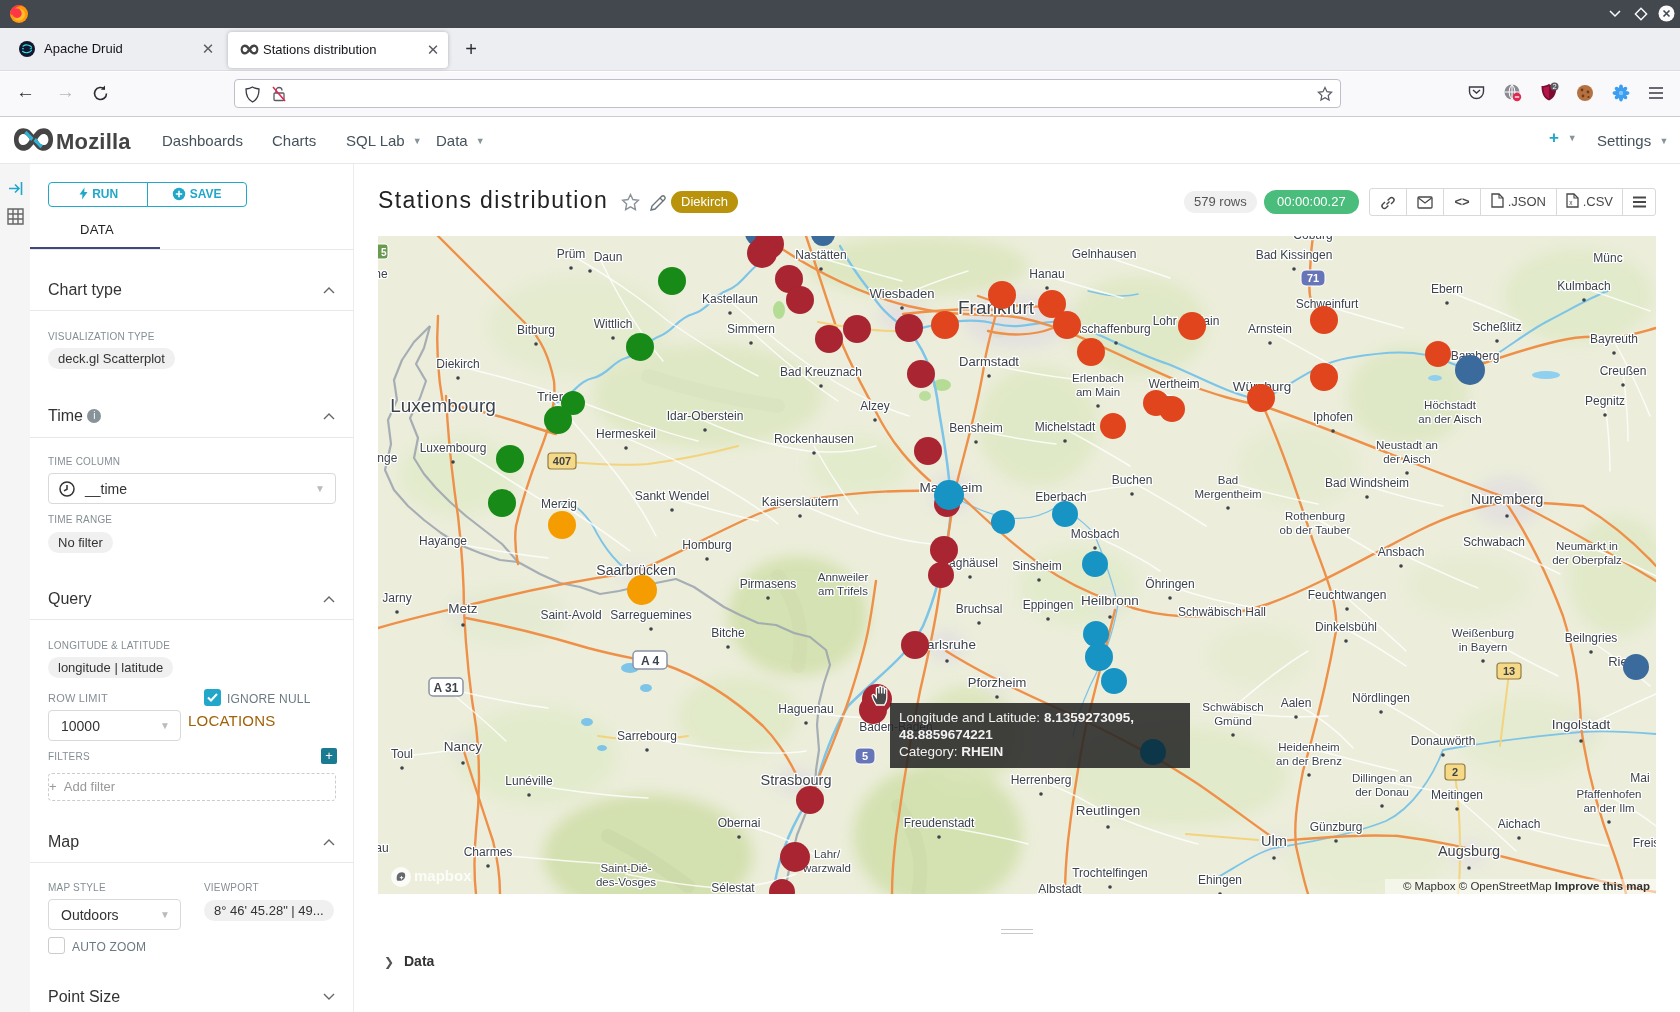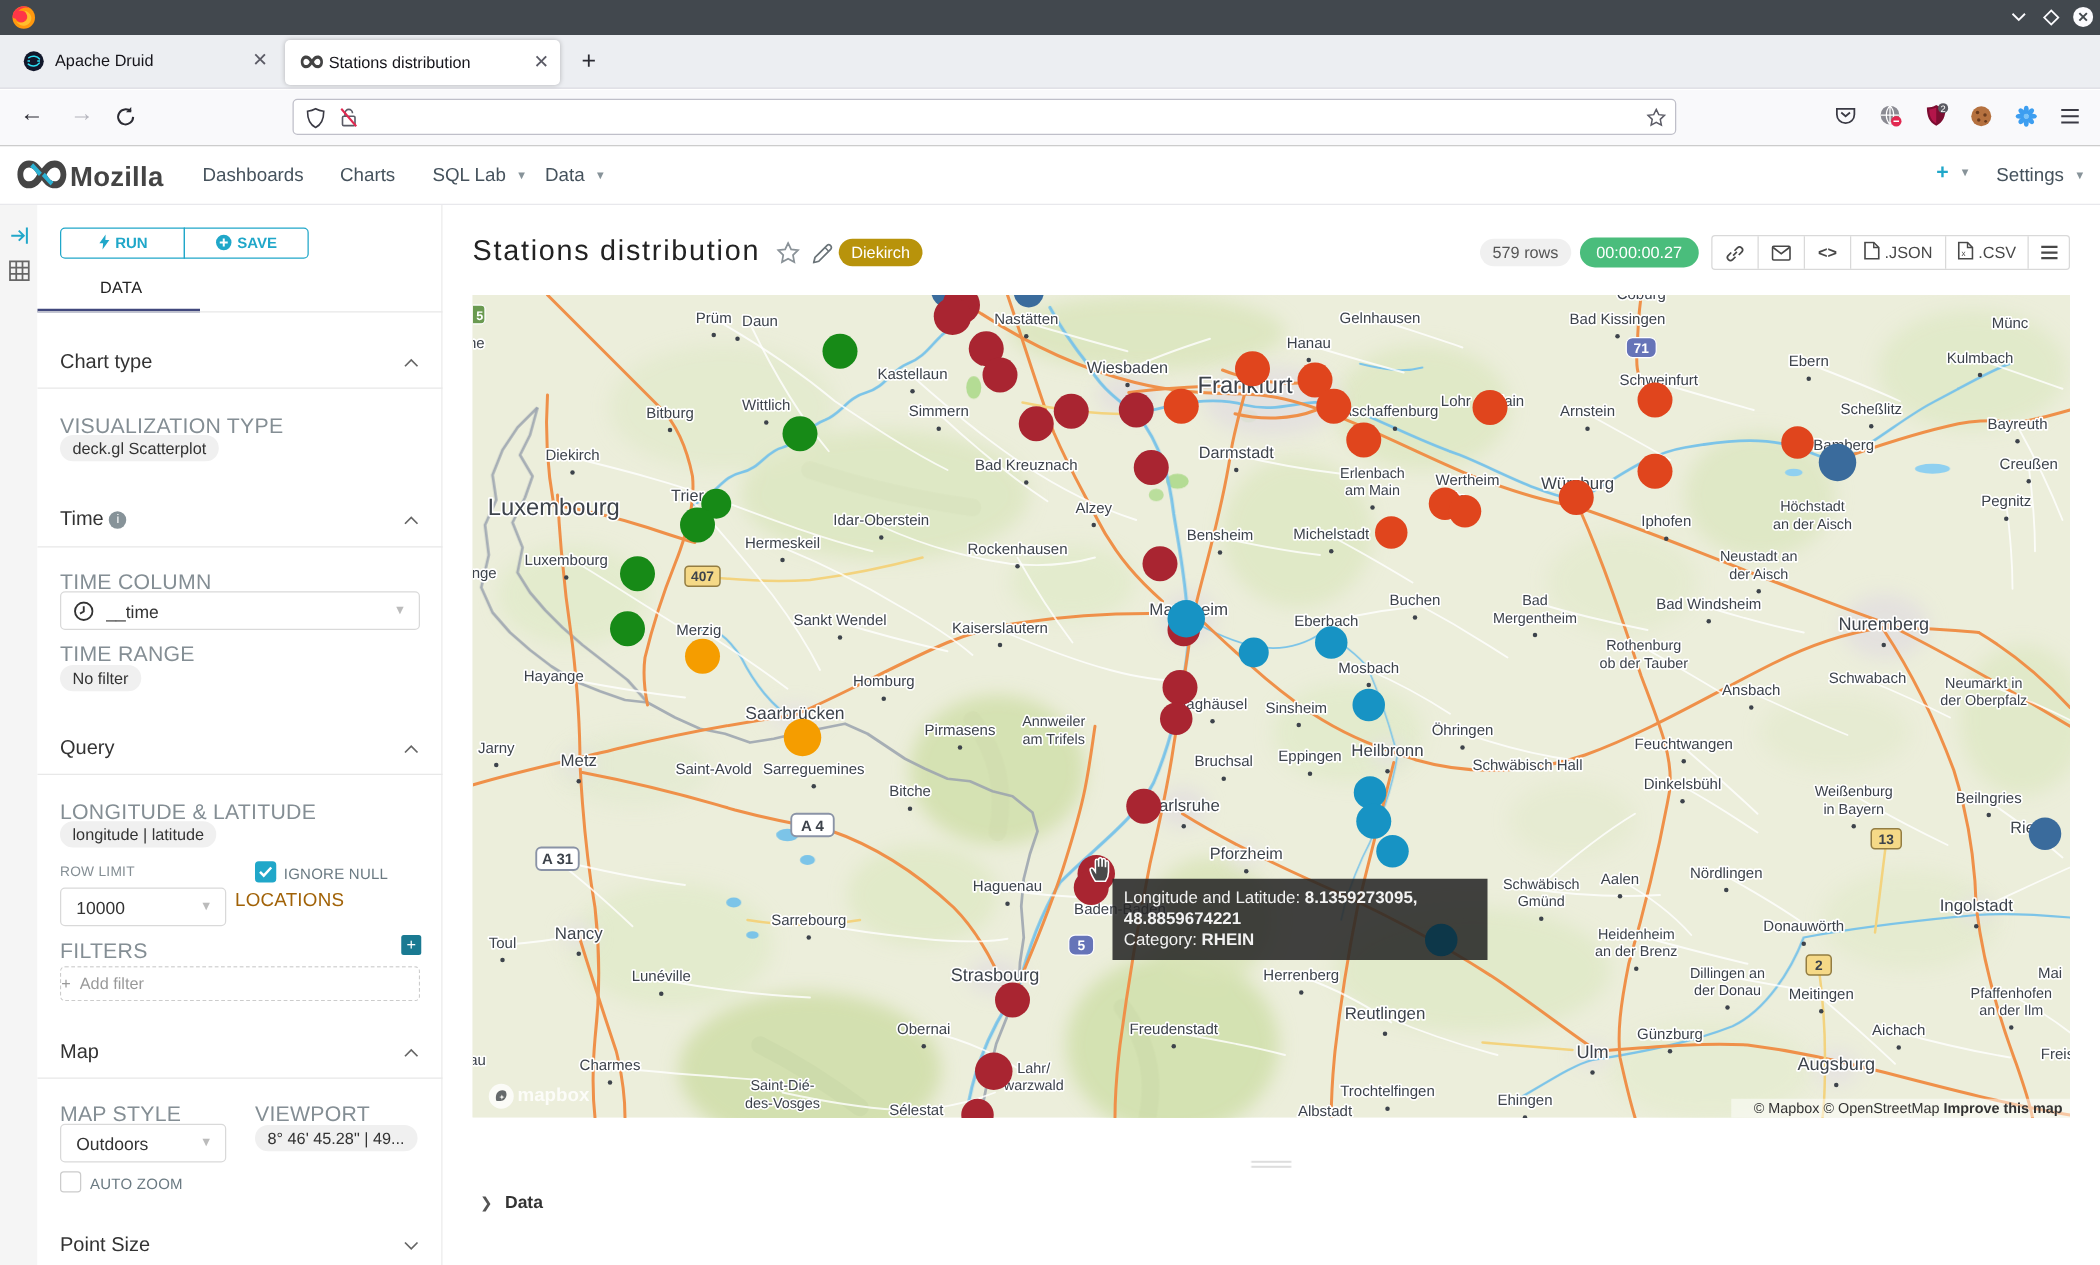--- a/index.html
+++ b/index.html
@@ -29,21 +29,21 @@
 
 #leftstrip { position:absolute; left:0; top:164px; width:30px; height:848px; background:#f5f5f5; }
 #sidebar { position:absolute; left:30px; top:164px; width:324px; height:848px; background:#fff; border-right:1px solid #ececec; }
 
 #runsave { position:absolute; left:48px; top:182px; width:199px; height:25px; }
 .rsbtn { position:absolute; top:0; height:25px; border:1px solid #20a7c9; color:#20a7c9; font-size:12px; font-weight:700; text-align:center; line-height:23px; background:#fff; }
 #tabdata { position:absolute; left:80px; top:222px; font-size:13px; color:#222; letter-spacing:0.3px; }
 .sep { position:absolute; left:30px; width:324px; height:1px; background:#e8e8e8; }
 .sechead { position:absolute; left:48px; font-size:16px; color:#333; }
 .chev { position:absolute; font-size:11px; color:#666; }
-.slabel { position:absolute; font-size:17px; color:#848e94; letter-spacing:0.2px; }
+.slabel { position:absolute; font-size:10px; color:#848e94; letter-spacing:0.2px; }
 .pill { position:absolute; background:#f0f0f0; border-radius:11px; font-size:13px; color:#333; padding:0 10px; line-height:21px; height:21px; }
 .selbox { position:absolute; background:#fff; border:1px solid #d9d9d9; border-radius:4px; height:31px; font-size:14px; color:#333; }
 .selchev { position:absolute; right:10px; top:9px; font-size:10px; color:#bbb; }
 
 #charttitle { position:absolute; left:378px; top:187px; font-size:23px; color:#222; letter-spacing:1.4px; }
 .hpill { position:absolute; border-radius:11px; font-size:13px; height:22px; line-height:22px; padding:0 10px; }
 .btngroup { position:absolute; top:188px; height:28px; background:#fff; border:1px solid #d9d9d9; border-radius:3px; }
 .bgcell { position:absolute; top:0; height:26px; border-right:1px solid #d9d9d9; text-align:center; color:#484848; }
 #datarow { position:absolute; left:404px; top:953px; font-size:14px; color:#333; font-weight:700; }
 </style>

